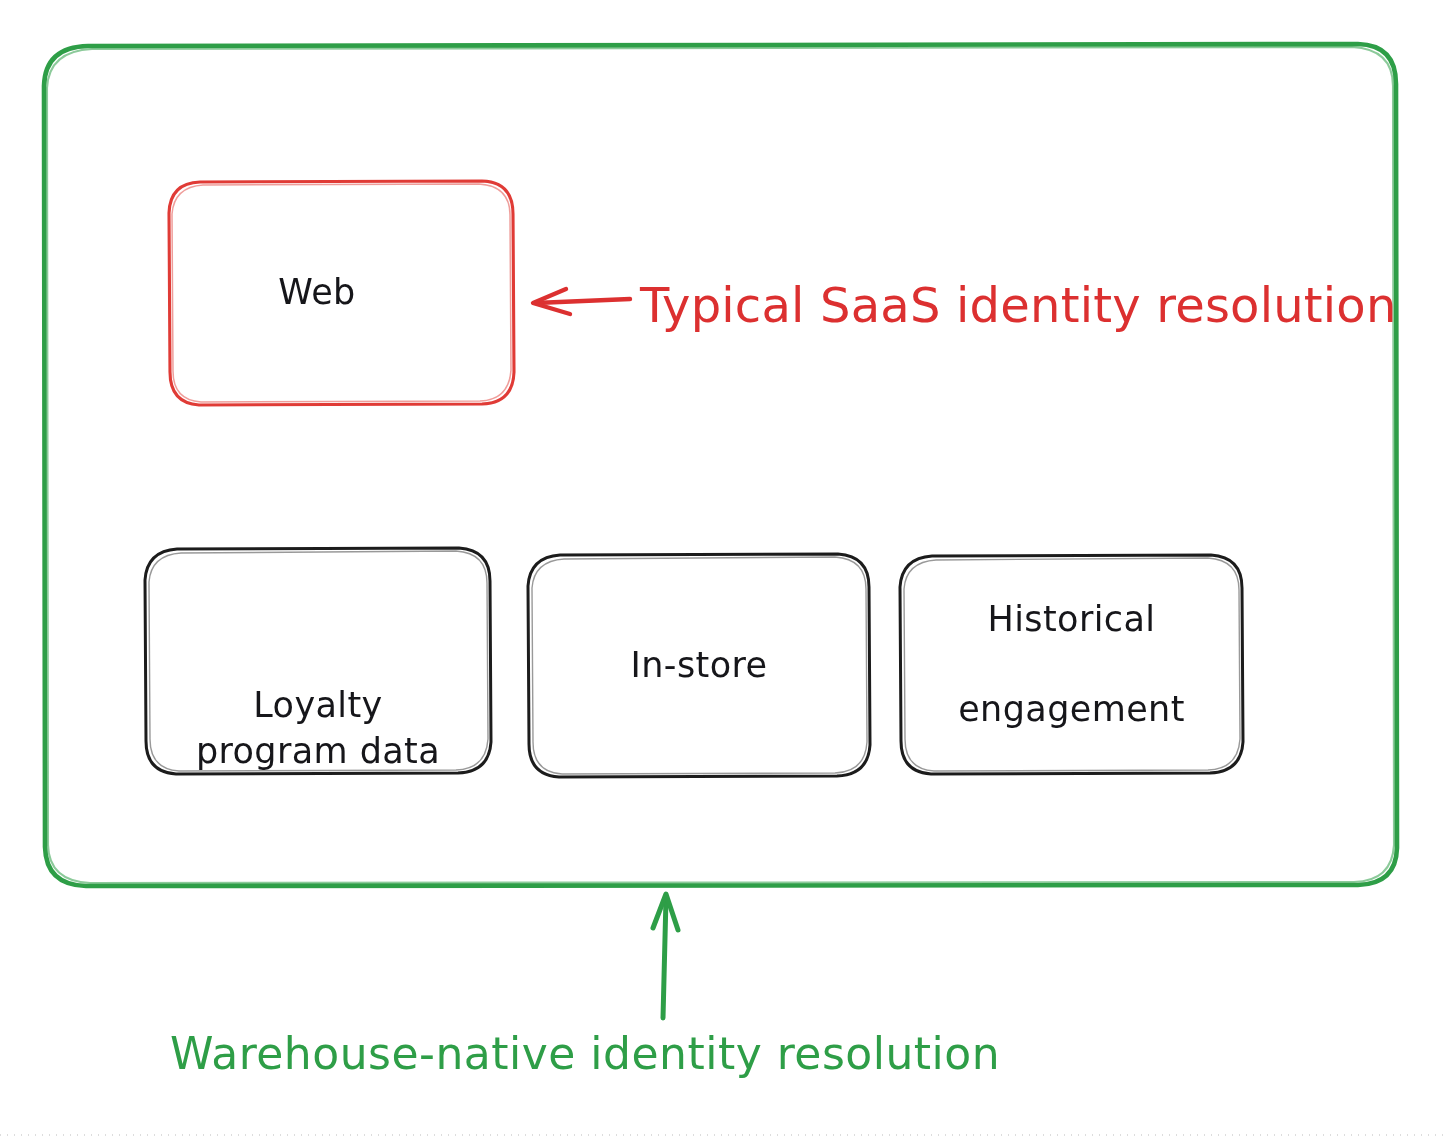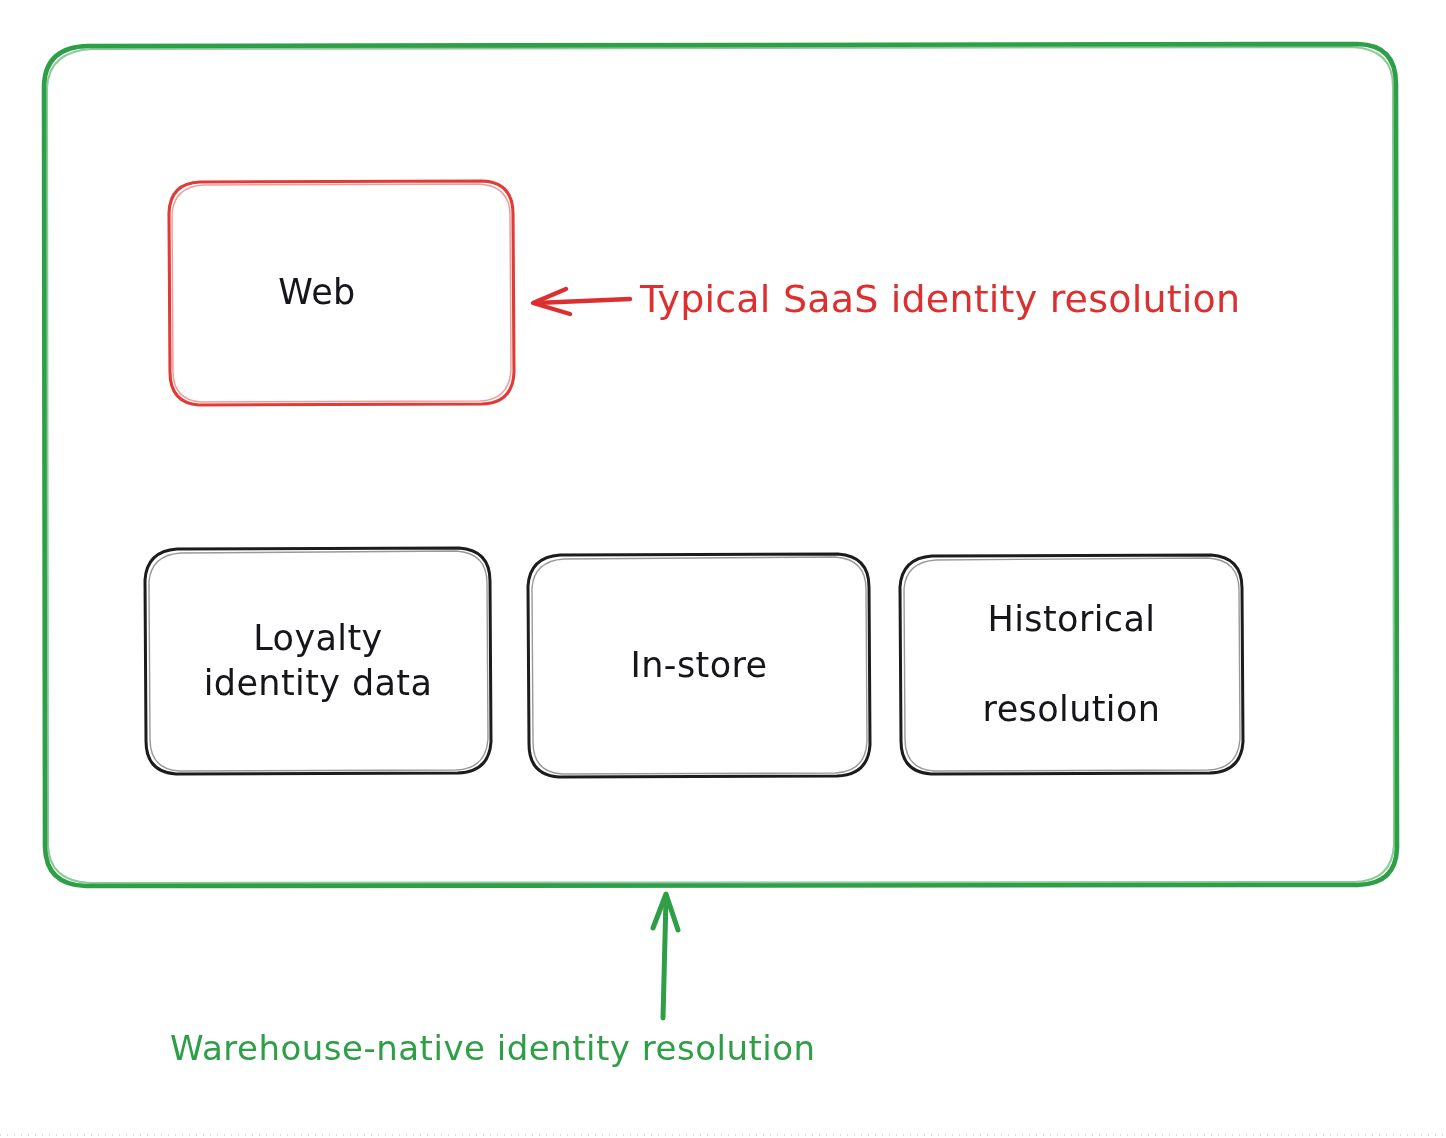--- a/index.html
+++ b/index.html
@@ -47,28 +47,28 @@
   .node-label .ln { display: block; }
 
   .annotation-text {
     position: absolute;
     font-family: "DejaVu Sans", sans-serif;
     white-space: nowrap;
   }
   #annotation-red-text {
     left: 640px;
     top: 277px;
-    font-size: 38px;
+    font-size: 48px;
     color: #dc3030;
     letter-spacing: 0.2px;
   }
   #annotation-green-text {
     left: 170px;
     top: 1028px;
-    font-size: 34px;
+    font-size: 44px;
     color: #2e9e47;
     letter-spacing: 0.5px;
   }
 </style>
 </head>
 <body>
 
 <div id="diagram-root">
 
   <svg class="canvas" viewBox="0 0 1446 1138" xmlns="http://www.w3.org/2000/svg">
@@ -188,31 +188,31 @@
       <path d="M 653 928 L 666 894 L 678 930" fill="none" stroke="#2e9e47" stroke-width="5.0" stroke-linecap="round" stroke-linejoin="round"></path>
     </g>
 
     <path d="M 0 1135 L 1446 1135" fill="none" stroke="#cfcfcf" stroke-width="2" stroke-dasharray="1 6" opacity="0.7"></path>
   </svg>
 
   <div class="node-label" id="label-web-engagement" style="left:169px; top:181px; width:296px; height:224px;">
     <span class="ln">Web</span>
   </div>
 
-  <div class="node-label" id="label-loyalty" style="left:145px; top:548px; width:346px; height:226px;">
+  <div class="node-label" id="label-loyalty" style="left:145px; top:548px; width:346px; height:226px;justify-content:flex-end;">
     <span class="ln">Loyalty</span>
-    <span class="ln">identity data</span>
+    <span class="ln">program data</span>
   </div>
 
   <div class="node-label" id="label-in-store" style="left:528px; top:554px; width:342px; height:223px;">
     <span class="ln">In-store</span>
   </div>
 
   <div class="node-label" id="label-historical" style="left:900px; top:555px; width:343px; height:219px;gap:44px;">
     <span class="ln">Historical</span>
-    <span class="ln">resolution</span>
+    <span class="ln">engagement</span>
   </div>
 
   <div class="annotation-text" id="annotation-red-text">Typical SaaS identity resolution</div>
 
   <div class="annotation-text" id="annotation-green-text">Warehouse-native identity resolution</div>
 
 </div>
 
 </body></html>

